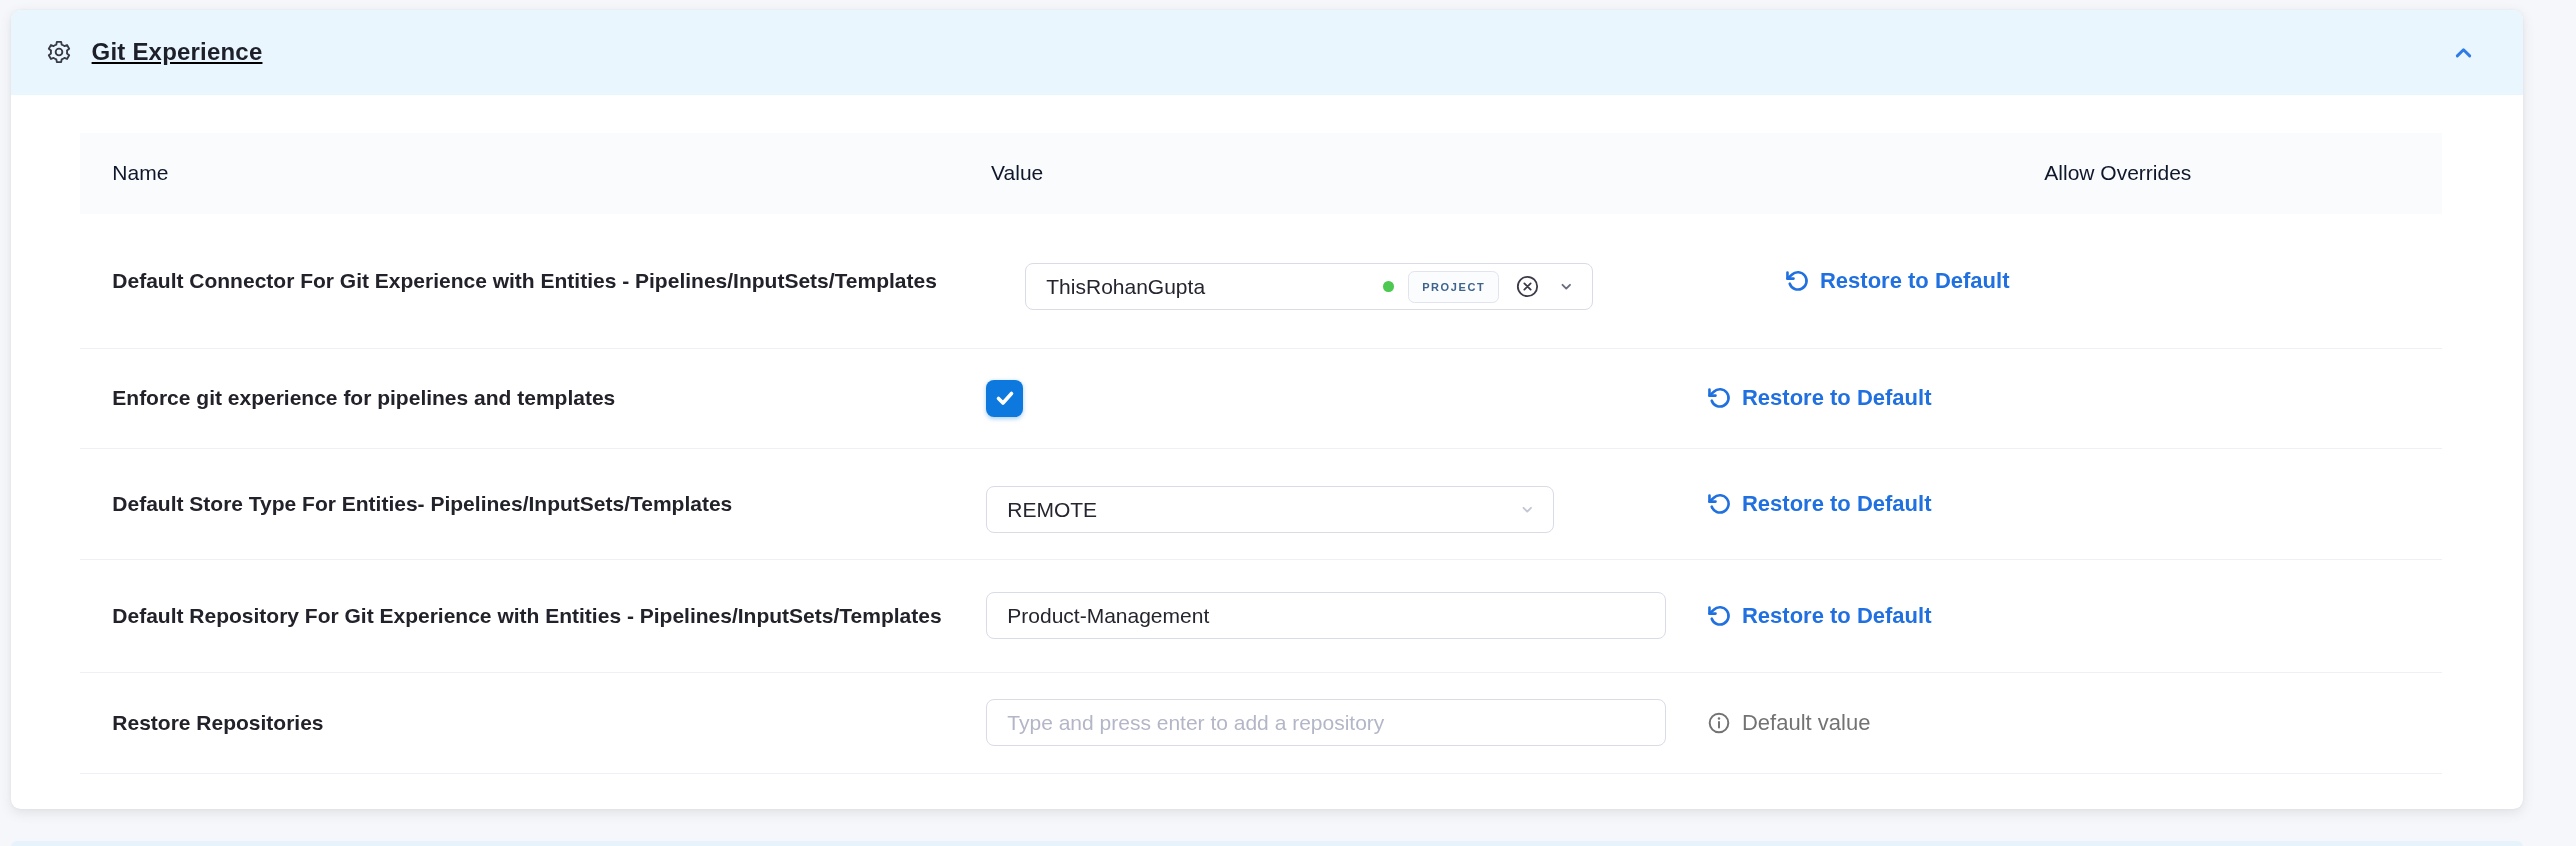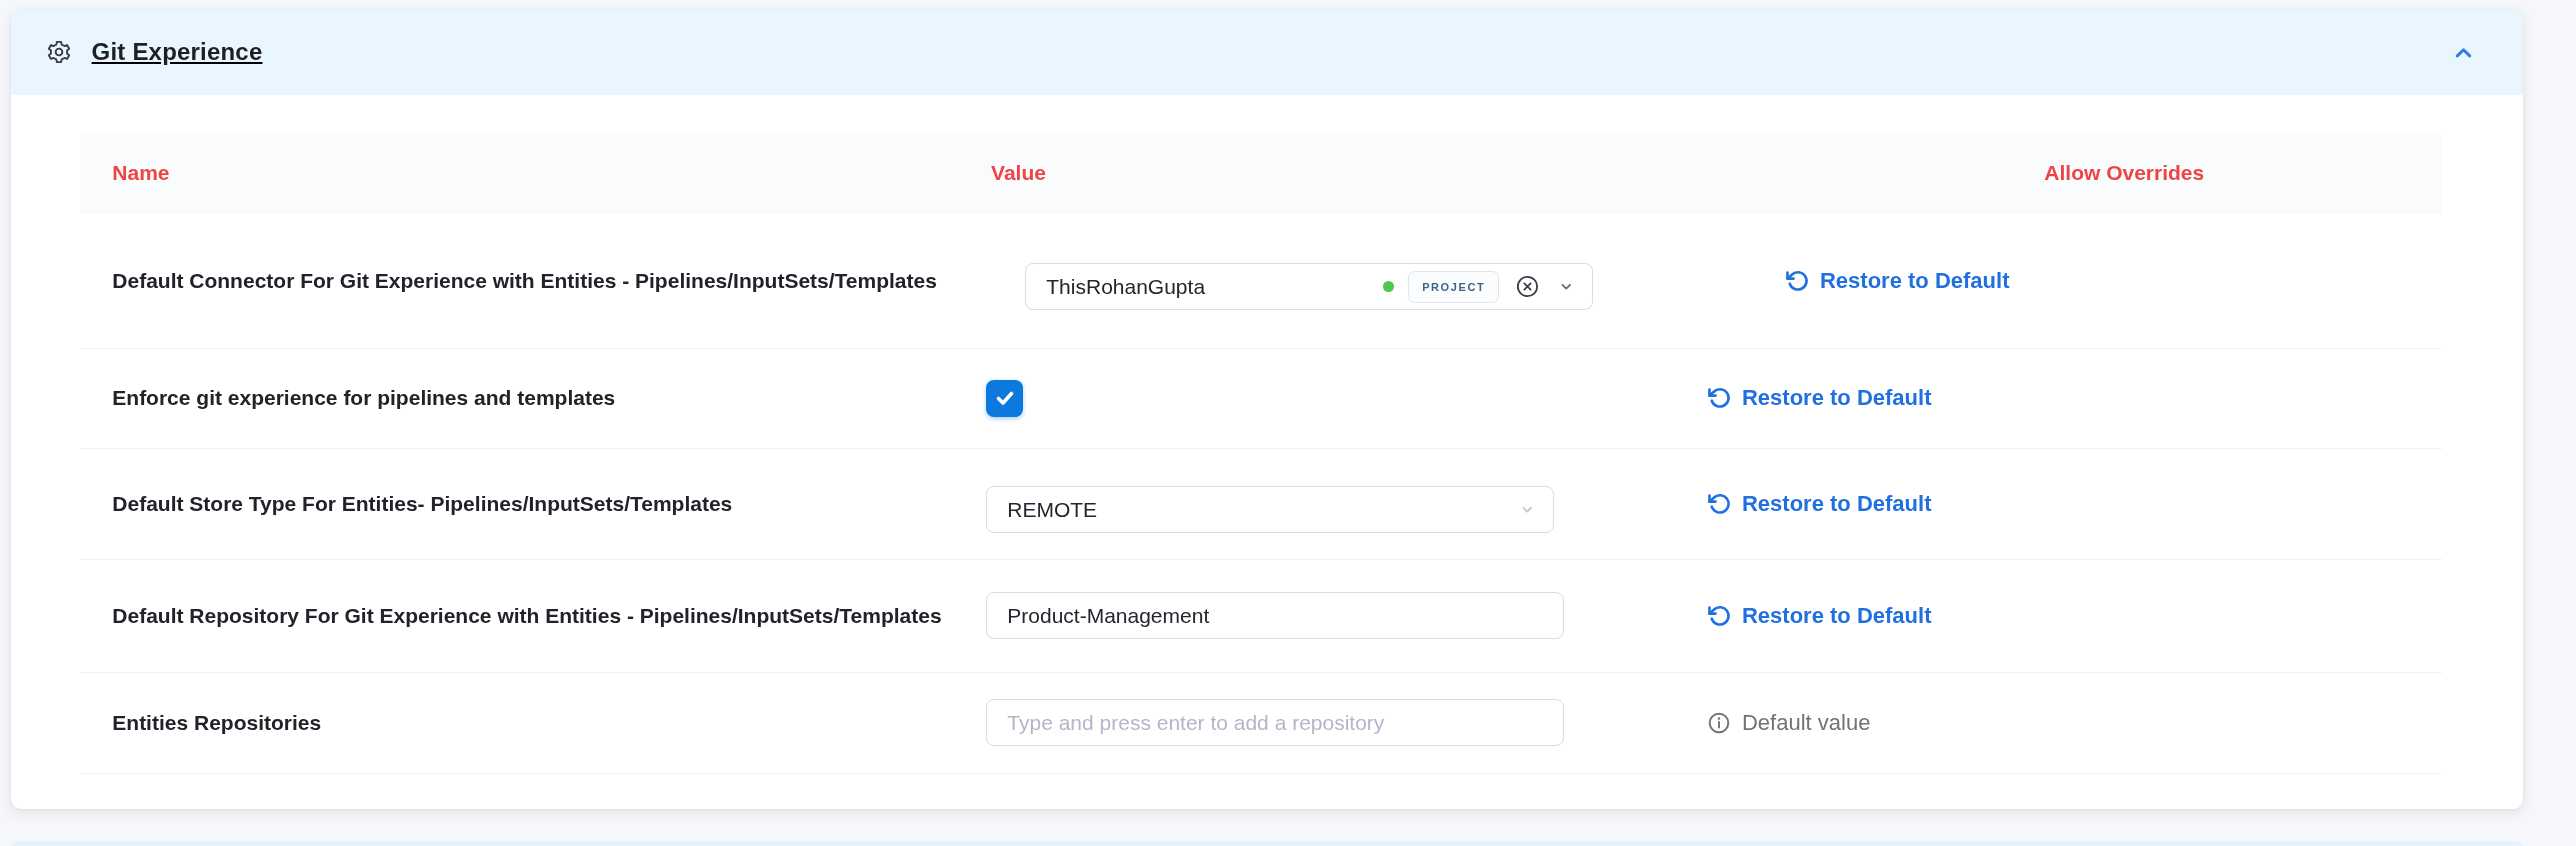--- a/index.html
+++ b/index.html
@@ -42,21 +42,21 @@
 
   .settings-table { margin: 38px 81px 0 69px; }
   .grid-row {
     display: grid;
     grid-template-columns: 906px 720px 338px 1fr;
     align-items: center;
   }
   .thead {
     background: #fafbfd;
     height: 81px;
-    font-size: 21px; font-weight: 700; color: #ef4444;
+    font-size: 21px; font-weight: 400; color: #0f172a;
   }
   .th-name { padding-left: 32px; }
   .th-value { padding-left: 4.8px; }
   .th-overrides { text-align: left; }
 
   .trow { border-bottom: 1.6px solid #eef0f5; }
   .trow.r1 { height: 135px; gap: 39px; }
   .trow.r2 { height: 100px; }
   .trow.r3 { height: 111px; }
   .trow.r4 { height: 113px; }
@@ -89,21 +89,21 @@
     color: #3e638d;
     font-size: 11px; font-weight: 700; letter-spacing: 1.6px;
     line-height: 1.1;
   }
   .clear-icon { width: 27px; height: 27px; color: #3a3b47; cursor: pointer; }
   .clear-icon svg, .chev-down svg, .info-i svg, .restore-i svg, .check-mark svg { width: 100%; height: 100%; display: block; }
   .chev-down { width: 22.5px; height: 22.5px; color: #6a6d7c; cursor: pointer; }
   .chev-down.light { color: #c3c7d4; }
 
   input.text-input {
-    width: 578px; height: 47px;
+    width: 680px; height: 47px;
     border: 1.6px solid #d9dbe7;
     border-radius: 8px;
     background: #fff;
     padding: 0 20px;
     font-size: 21px; color: #24252e;
     font-family: inherit;
     outline: none;
   }
   input.text-input::placeholder { color: #b3b6c7; }
 
@@ -260,21 +260,21 @@
             <polyline points="3.2 4.2 3.2 9.8 8.8 9.8"></polyline>
             <path d="M5.3 14.5a8 8 0 1 0 1.9-8.3L3.2 9.8"></path>
           </svg>
         </span>
         <span>Restore to Default</span>
       </div>
       <div></div>
     </div>
 
     <div class="grid-row trow r5">
-      <div class="row-label">Entities Repositories</div>
+      <div class="row-label">Restore Repositories</div>
       <div>
         <input class="text-input" type="text" placeholder="Type and press enter to add a repository" style="">
       </div>
       <div class="action-cell default-val">
         <span class="info-i">
           <svg viewBox="0 0 24 24" fill="none" stroke="currentColor" stroke-width="1.8" stroke-linecap="round">
             <circle cx="12" cy="12" r="8.6"></circle>
             <line x1="12" y1="11" x2="12" y2="16.2"></line>
             <circle cx="12" cy="7.9" r="1.15" fill="currentColor" stroke="none"></circle>
           </svg>

